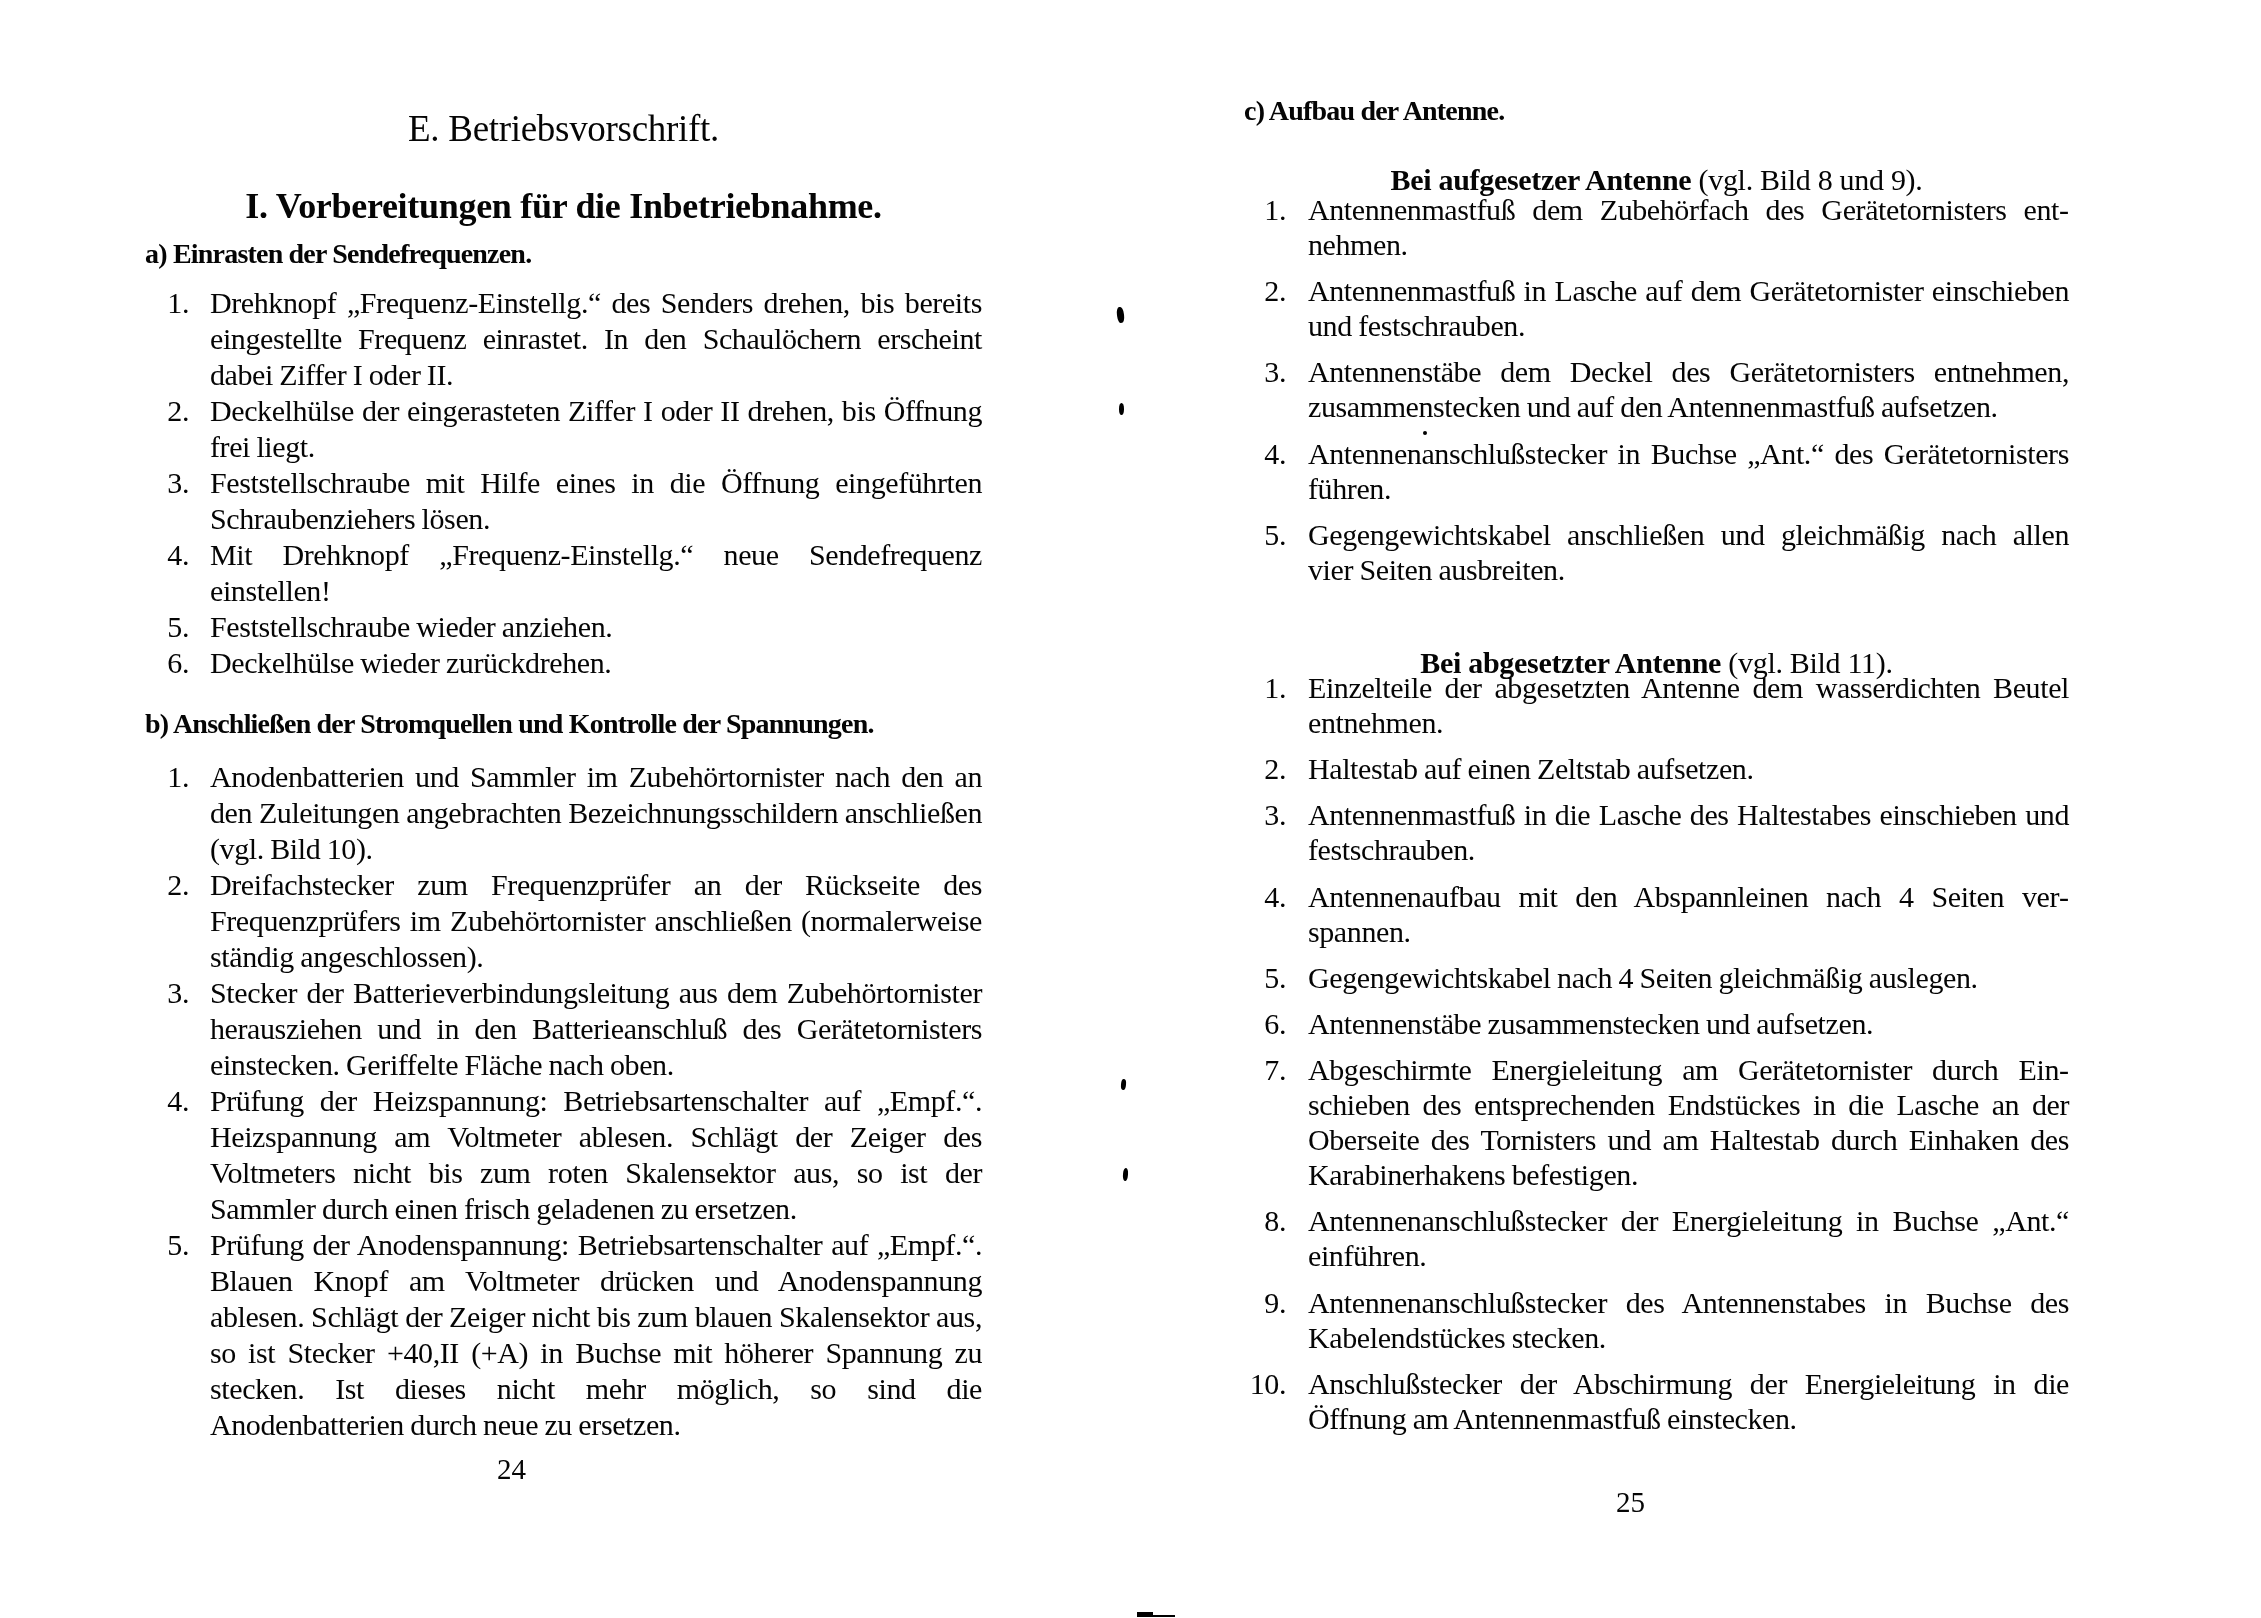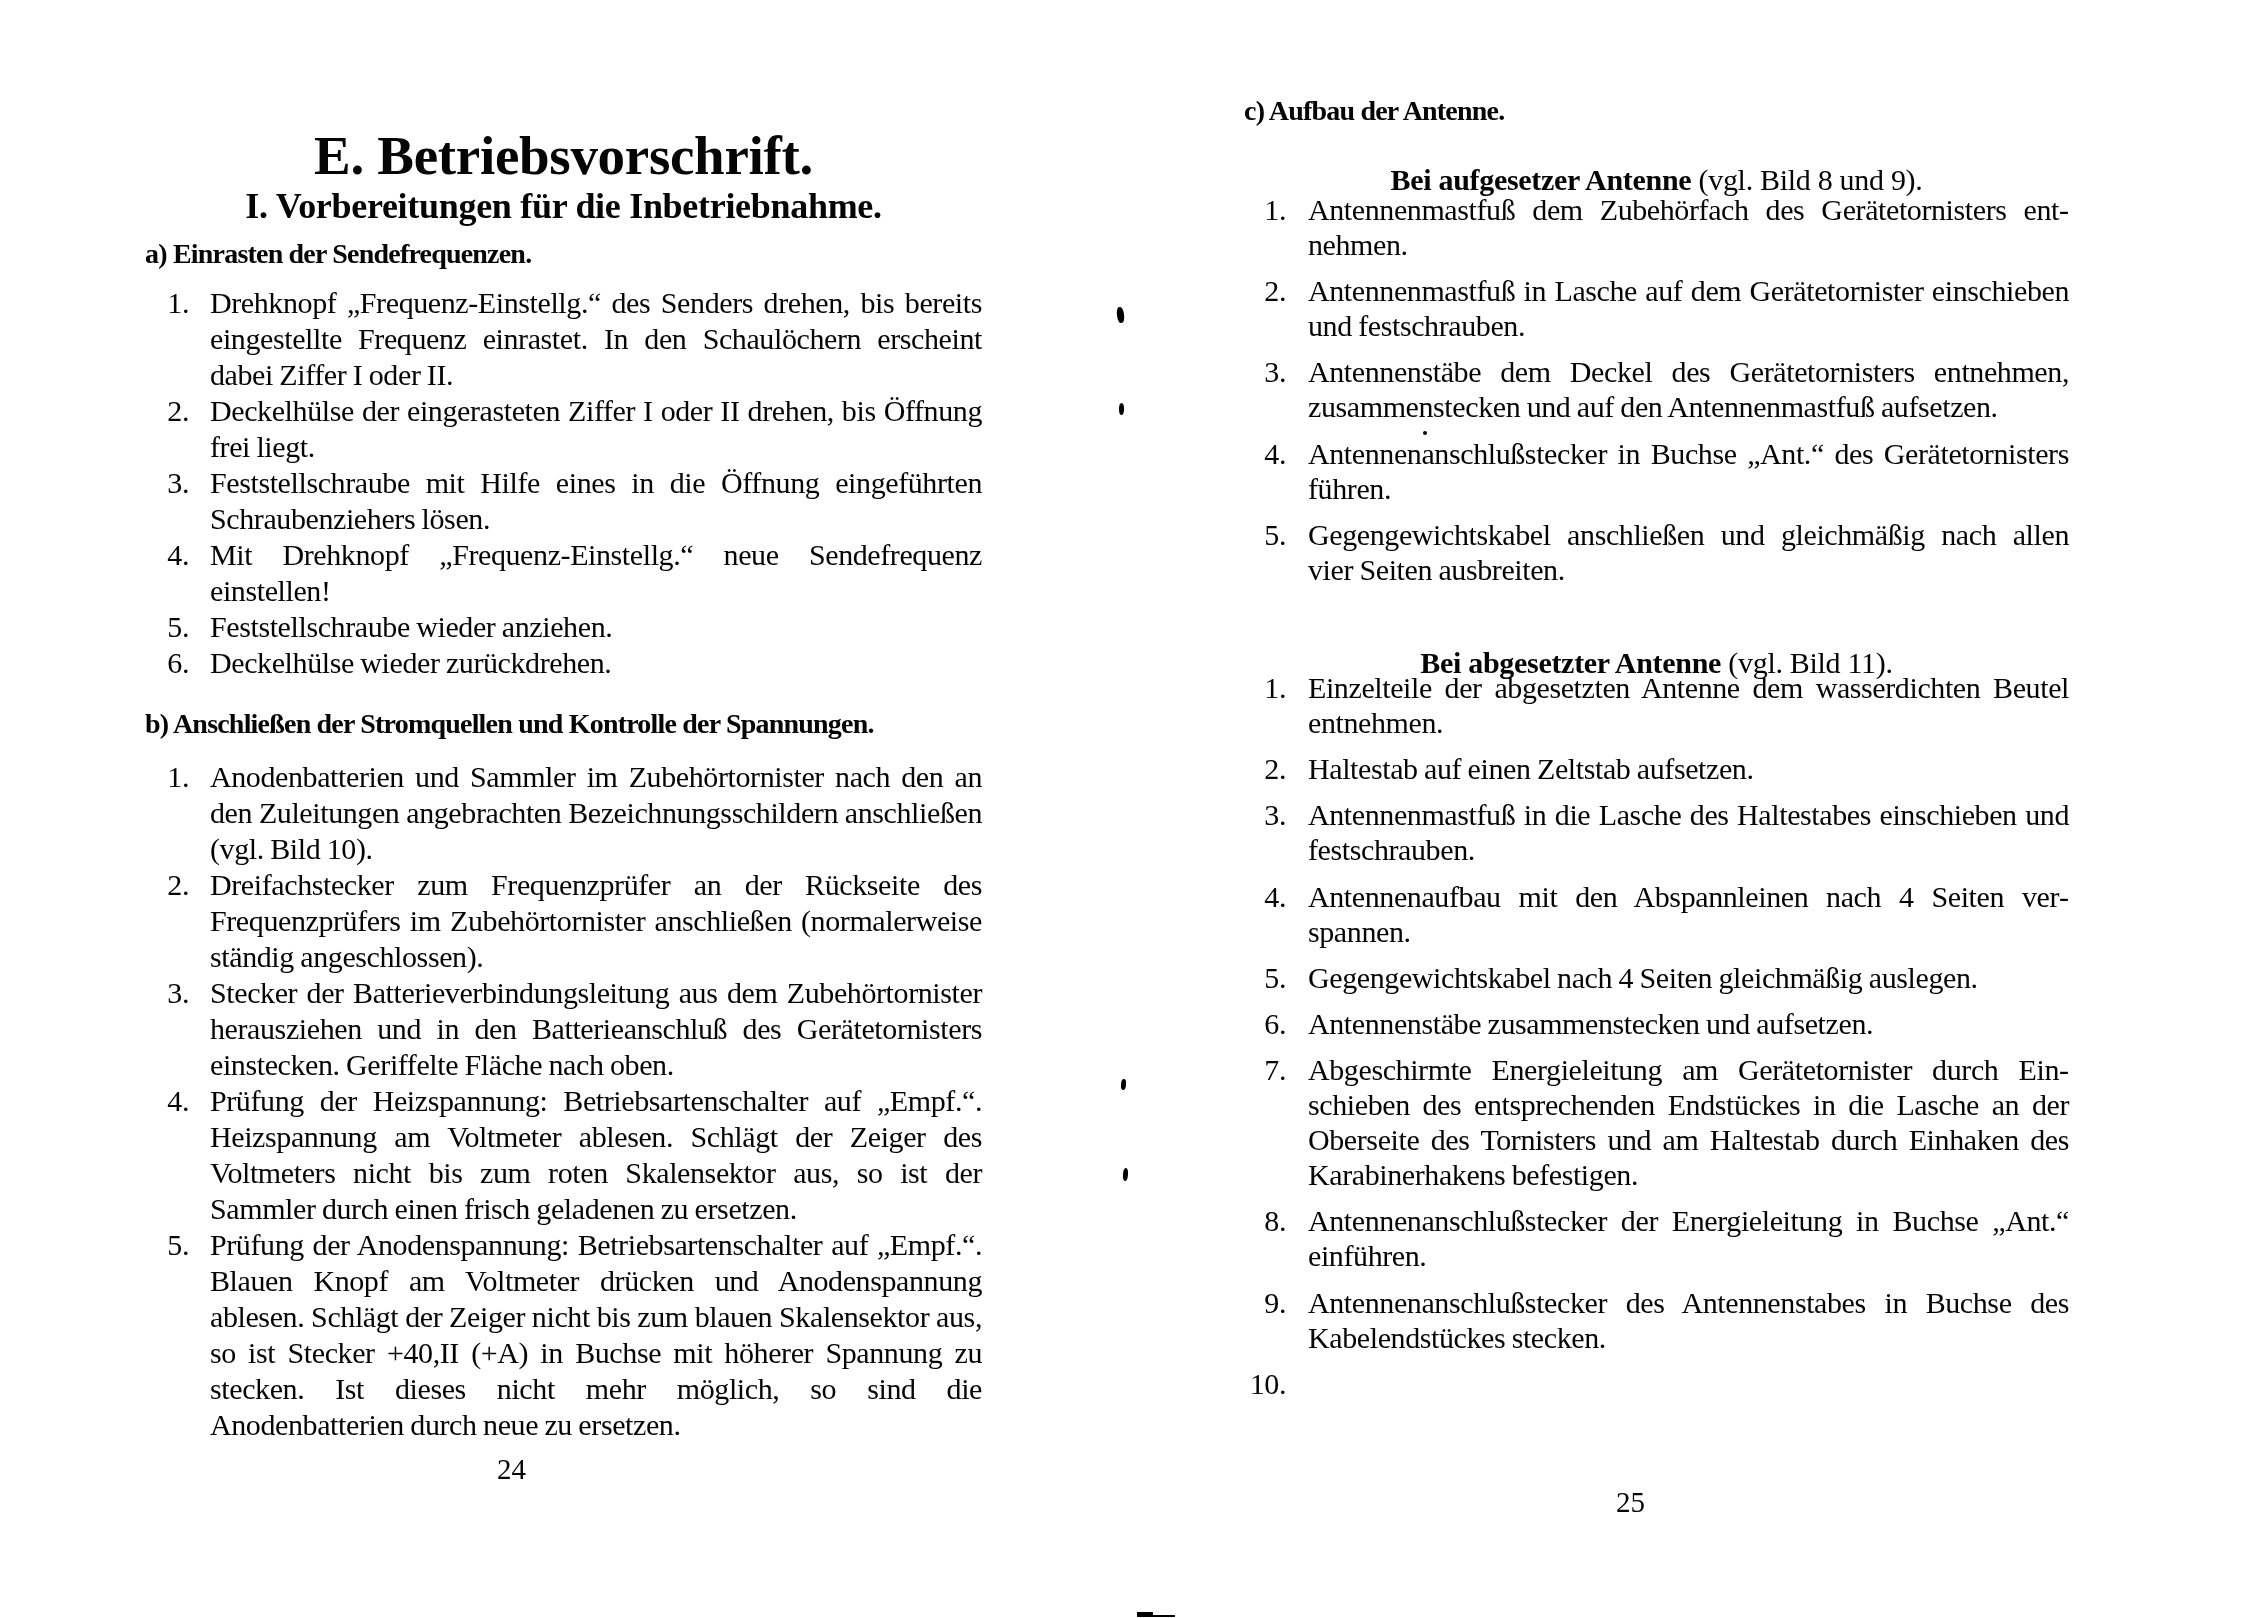--- a/index.html
+++ b/index.html
@@ -8,21 +8,21 @@
     font-family:"Liberation Serif","DejaVu Serif",serif;
     color:#050505;overflow:hidden;
     -webkit-hyphens:manual;hyphens:manual;
   }
   .page{position:absolute;top:0;height:1618px;}
   #page-left{left:145px;width:837px;}
   #page-right{left:1244px;width:825px;}
 
   .abs{position:absolute;left:0;width:100%;}
 
-  .doc-title{top:133px;font-size:55px;line-height:45px;font-weight:700;text-align:center;letter-spacing:-0.3px;}
+  .doc-title{top:106px;font-size:37px;line-height:45px;font-weight:400;text-align:center;letter-spacing:-0.3px;}
   .doc-subtitle{top:186px;font-size:36px;line-height:40px;font-weight:700;text-align:center;letter-spacing:-0.3px;}
 
   .sechead{font-size:28px;line-height:33px;font-weight:700;white-space:nowrap;letter-spacing:-0.8px;}
   #heading-a{top:237px;}
   #heading-b{top:707px;}
   #heading-c{top:94px;}
 
   .subhead{font-size:30px;line-height:36px;text-align:center;letter-spacing:-0.3px;white-space:nowrap;margin-top:20px;}
   .subhead .bold{font-weight:700;}
   #subhead-1{top:142px;}
@@ -113,21 +113,21 @@
   <ol class="plist abs" id="list-c2">
     <li><span class="num">1.</span><span>Einzelteile der abgesetzten Antenne dem wasserdichten Beutel entnehmen.</span></li>
     <li><span class="num">2.</span><span>Haltestab auf einen Zeltstab aufsetzen.</span></li>
     <li><span class="num">3.</span><span>Antennenmastfuß in die Lasche des Haltestabes einschieben und festschrauben.</span></li>
     <li><span class="num">4.</span><span>Antennenaufbau mit den Abspannleinen nach 4 Seiten ver­spannen.</span></li>
     <li><span class="num">5.</span><span>Gegengewichtskabel nach 4 Seiten gleichmäßig auslegen.</span></li>
     <li><span class="num">6.</span><span>Antennenstäbe zusammenstecken und aufsetzen.</span></li>
     <li><span class="num">7.</span><span>Abgeschirmte Energieleitung am Gerätetornister durch Ein­schieben des entsprechenden Endstückes in die Lasche an der Oberseite des Tornisters und am Haltestab durch Einhaken des Karabinerhakens befestigen.</span></li>
     <li><span class="num">8.</span><span>Antennenanschlußstecker der Energieleitung in Buchse „Ant.“ einführen.</span></li>
     <li><span class="num">9.</span><span>Antennenanschlußstecker des Antennenstabes in Buchse des Kabelendstückes stecken.</span></li>
-    <li><span class="num">10.</span></li>
+    <li><span class="num">10.</span><span>Anschlußstecker der Abschirmung der Energieleitung in die Öffnung am Antennenmastfuß einstecken.</span></li>
   </ol>
 
   <div class="pagenum" id="pagenum-right">25</div>
 </div>
 
 <div class="speck" id="speck-1"></div>
 <div class="speck" id="speck-2"></div>
 <div class="speck" id="speck-3"></div>
 <div class="speck" id="speck-4"></div>
 <div class="speck" id="speck-5"></div>

